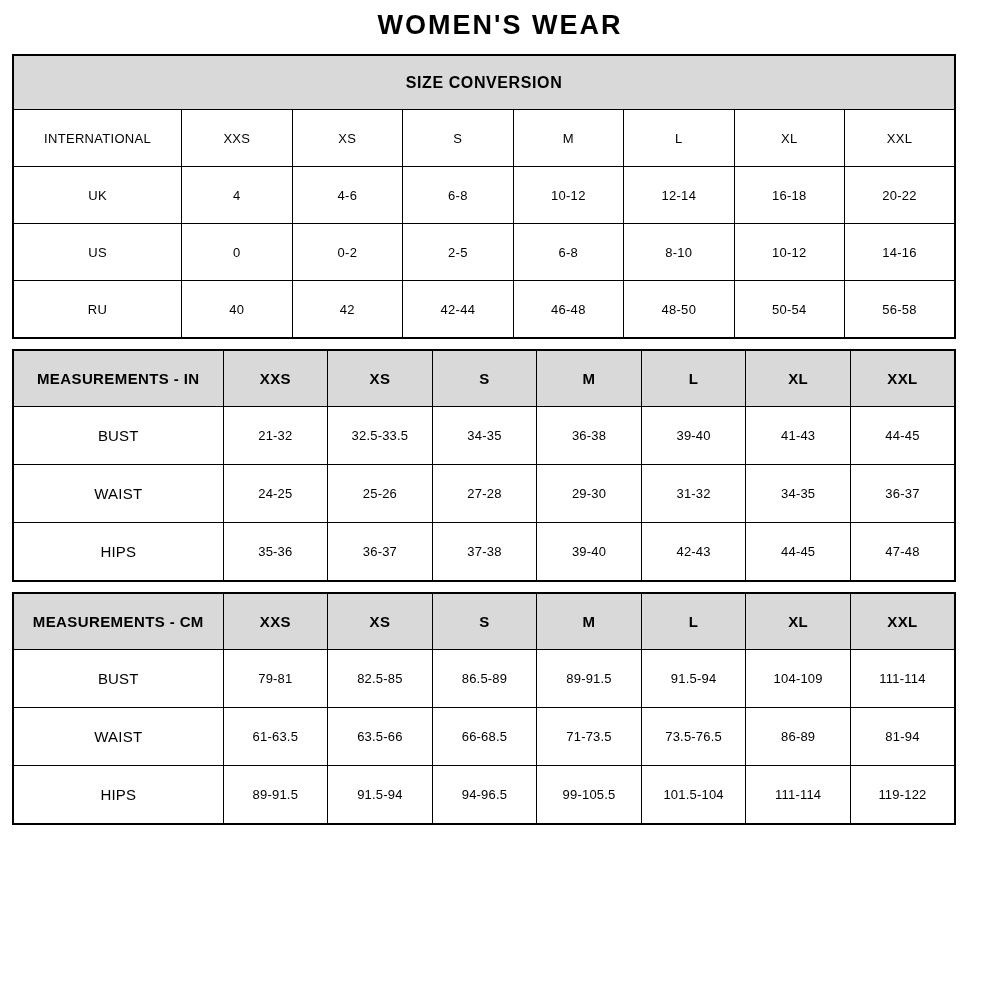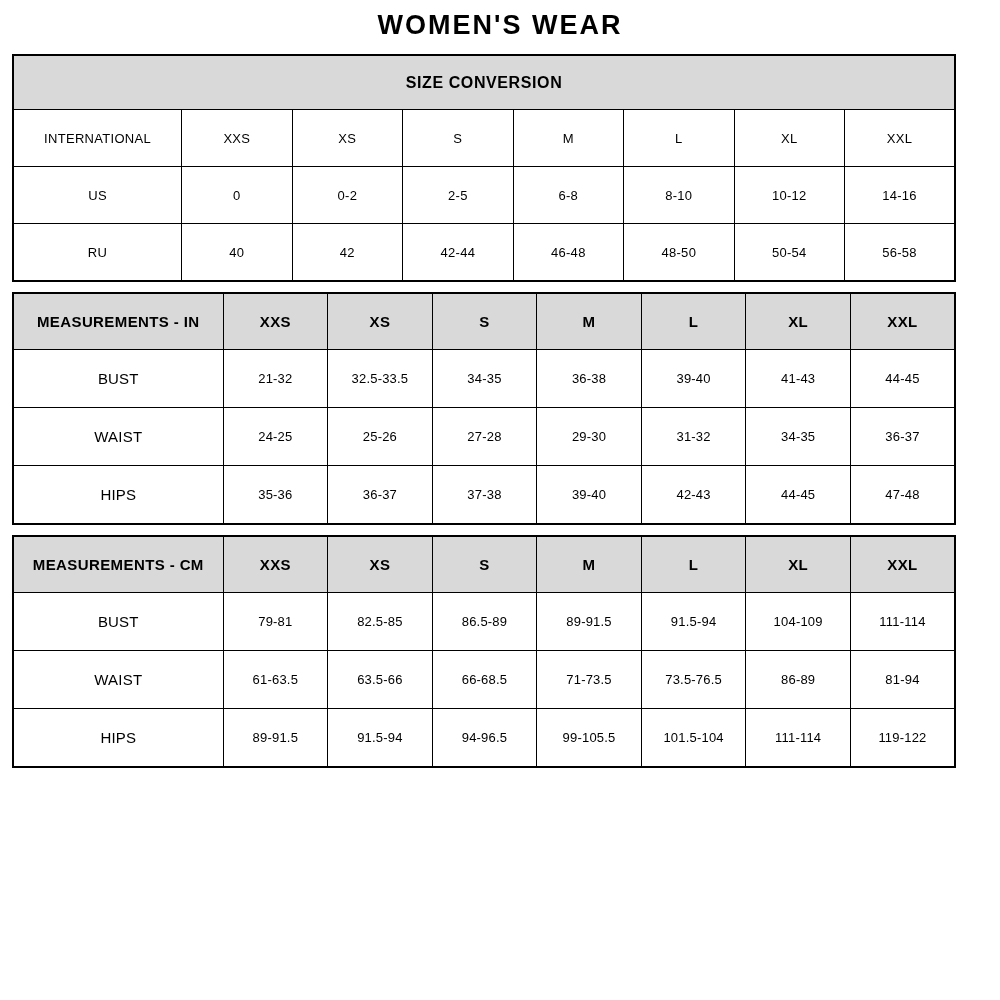--- a/index.html
+++ b/index.html
@@ -87,20 +87,30 @@
           <td>XS</td>
           <td>S</td>
           <td>M</td>
           <td>L</td>
           <td>XL</td>
           <td>XXL</td>
         </tr>
     </thead>
     <tbody>
         <tr>
+          <td class="rowlabel">UK</td>
+          <td>4</td>
+          <td>4-6</td>
+          <td>6-8</td>
+          <td>10-12</td>
+          <td>12-14</td>
+          <td>16-18</td>
+          <td>20-22</td>
+        </tr>
+        <tr>
           <td class="rowlabel">US</td>
           <td>0</td>
           <td>0-2</td>
           <td>2-5</td>
           <td>6-8</td>
           <td>8-10</td>
           <td>10-12</td>
           <td>14-16</td>
         </tr>
         <tr>

